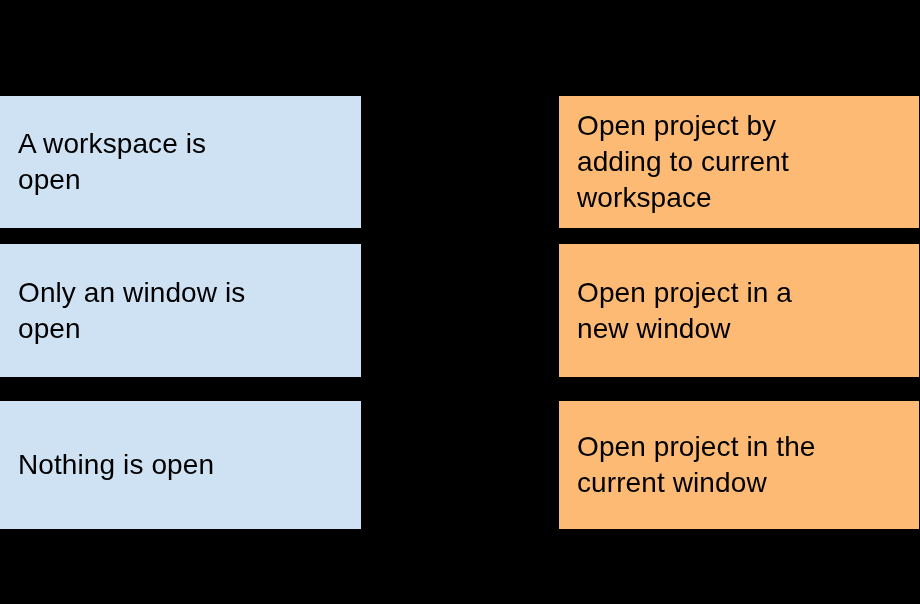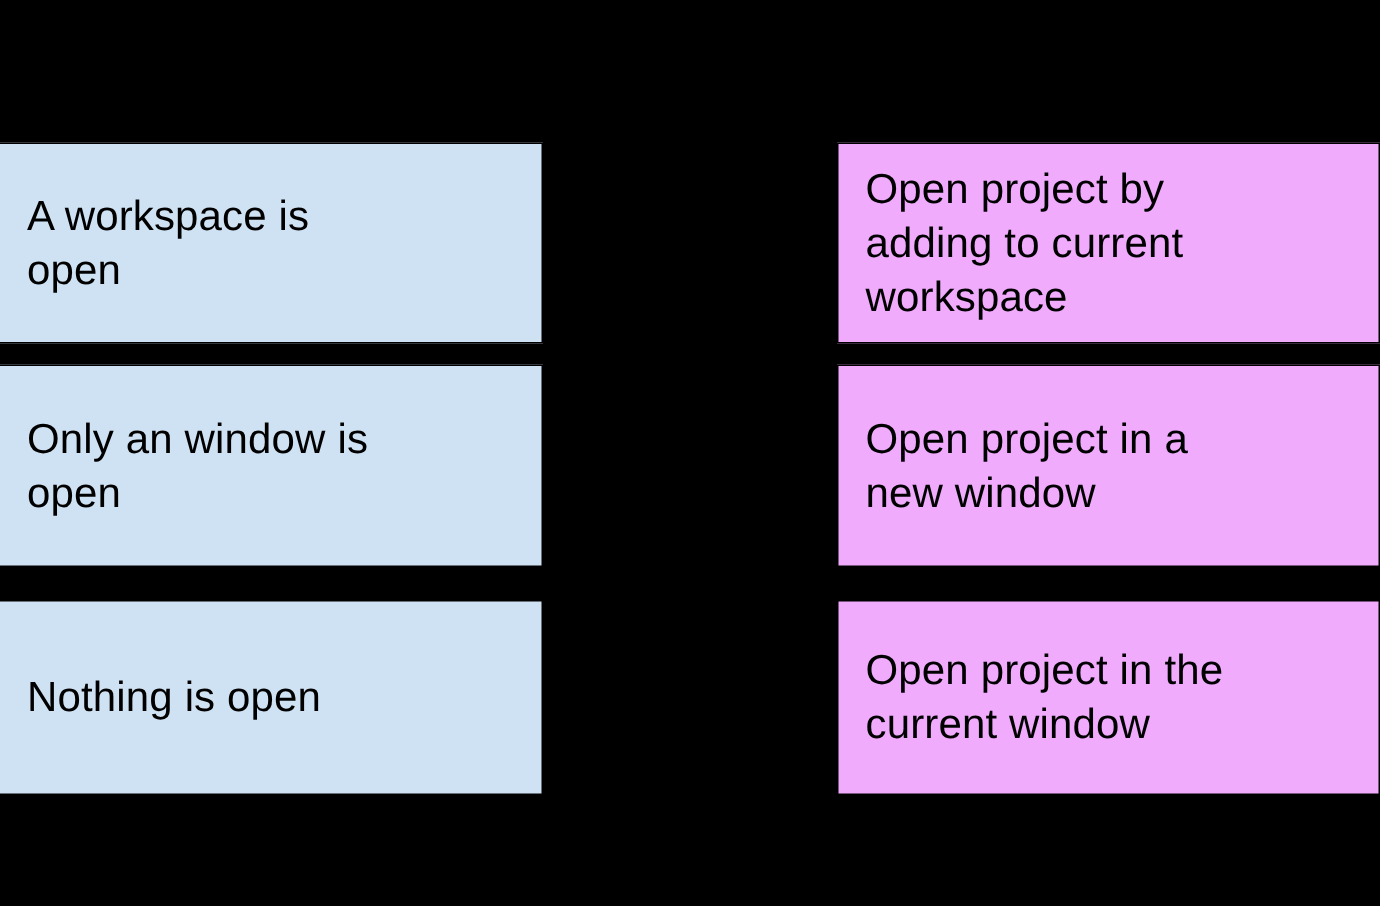--- a/index.html
+++ b/index.html
@@ -34,21 +34,21 @@
     white-space: pre-line;
     overflow: hidden;
   }
   .node-condition {
     background: #cfe2f3;
     left: -2px;
     width: 364px;
     padding: 0 10px 0 19px;
   }
   .node-action {
-    background: #f0abfc;
+    background: #fdba74;
     left: 558px;
     width: 362px;
     padding: 0 10px 0 18px;
   }
   .row-1 { top: 95px;  height: 134px; }
   .row-2 { top: 243px; height: 135px; }
   .row-3 { top: 400px; height: 130px; }
 
   .node-label {
     display: block;

